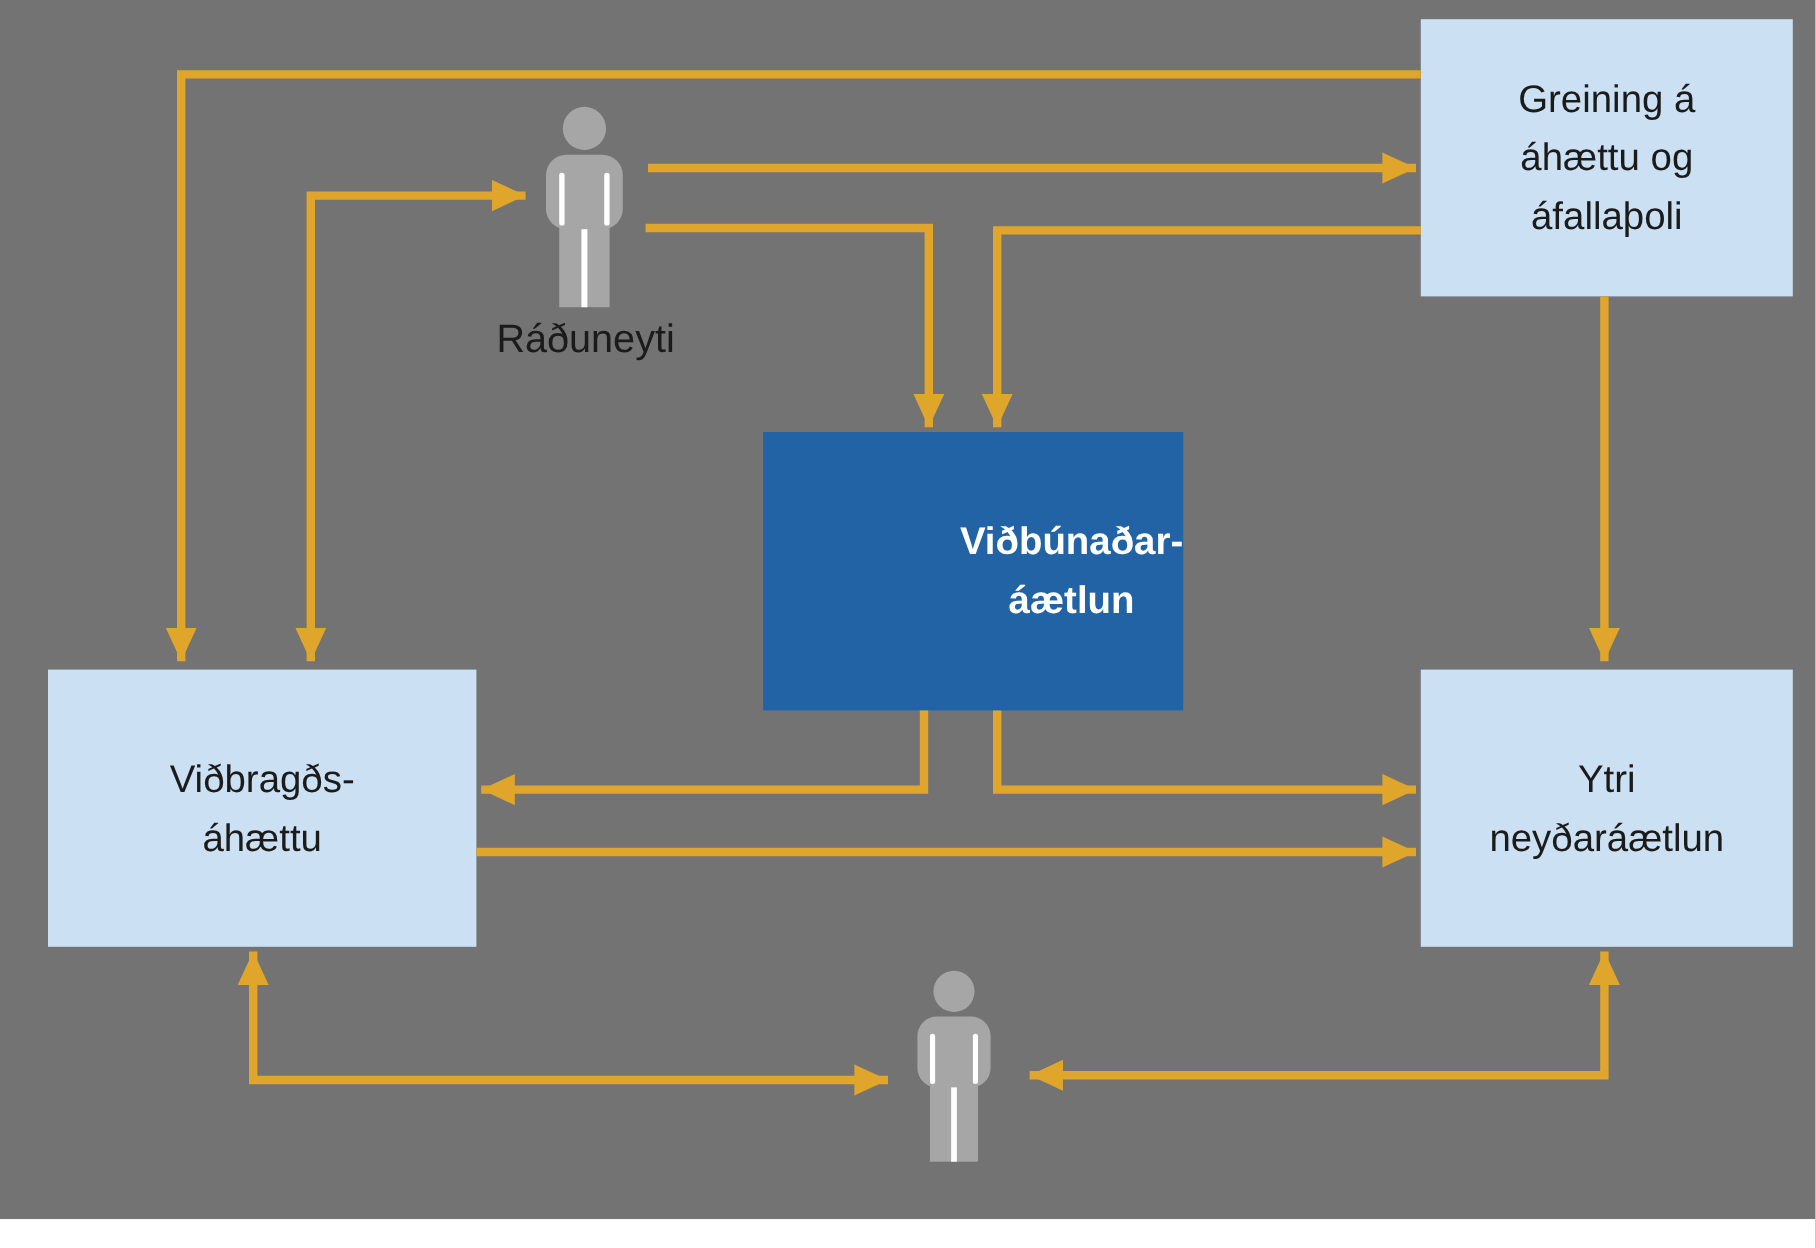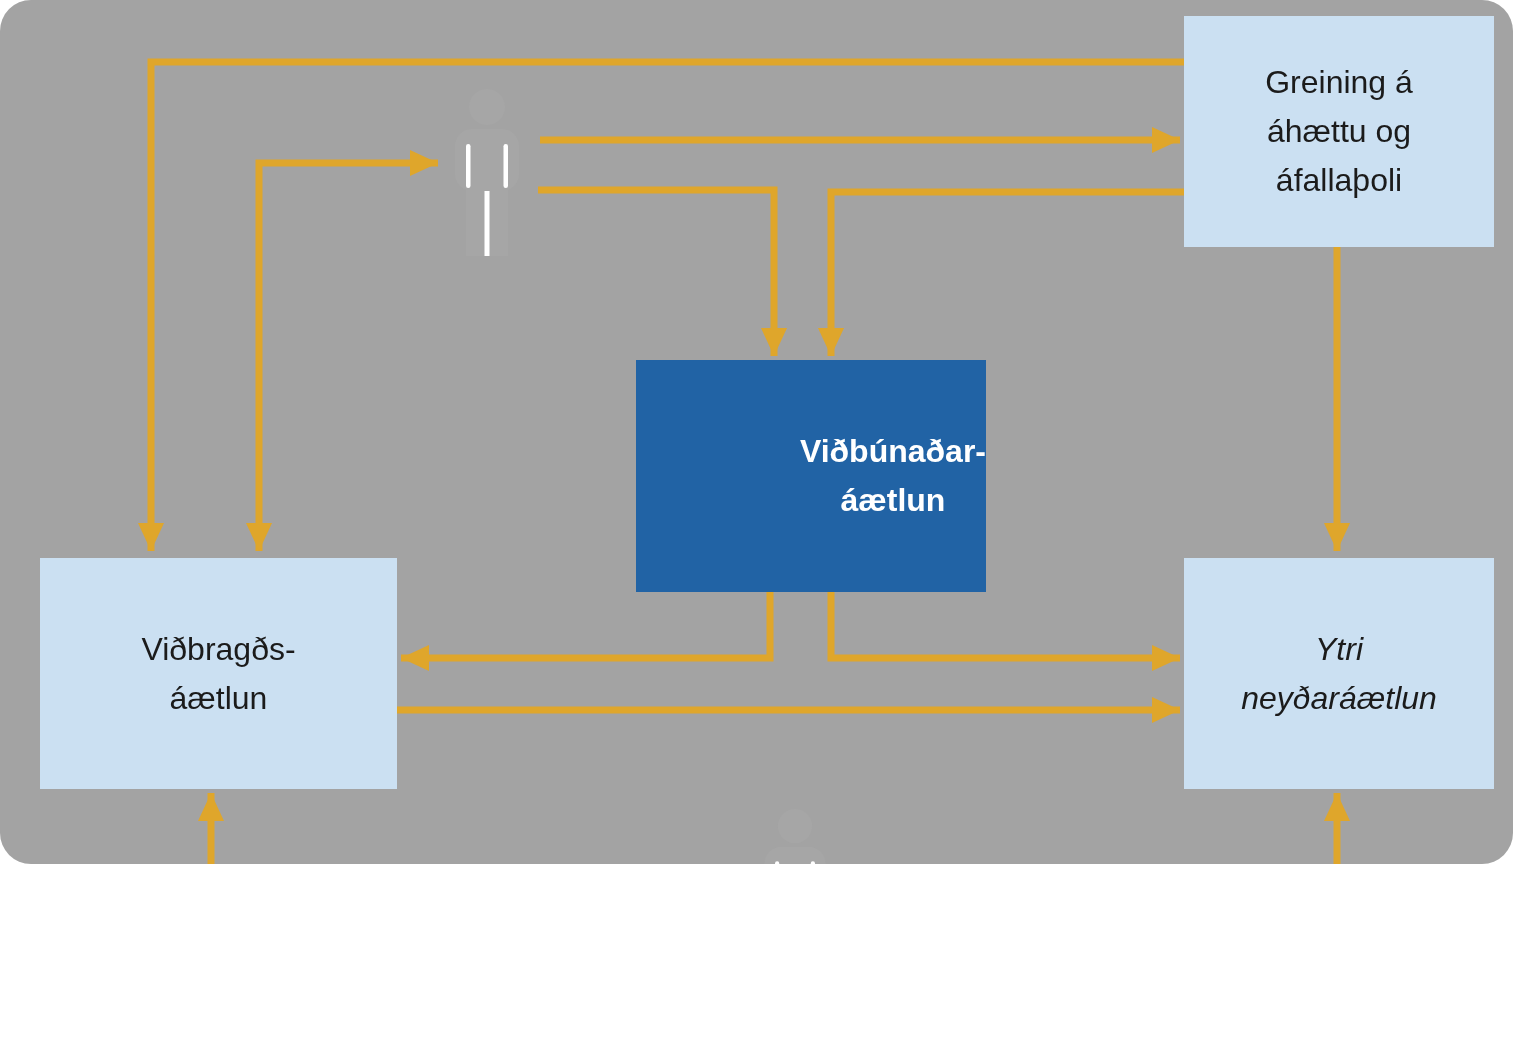--- a/index.html
+++ b/index.html
@@ -4,24 +4,23 @@
 <style>
   html, body {
     margin: 0;
     padding: 0;
     background: #ffffff;
     font-family: "Liberation Sans", "DejaVu Sans", sans-serif;
   }
   .stage {
     position: relative;
     width: 1513px;
-    height: 864px;
-    background: #a3a3a3;
+    height: 1016px;
+    background: #737373;
     overflow: hidden;
-    border-radius: 31px;
   }
   .stage svg.connector-layer {
     position: absolute;
     left: 0;
     top: 0;
     z-index: 2;
     pointer-events: none;
   }
   .box {
     position: absolute;
@@ -39,21 +38,21 @@
   }
   .box.light { background: #CBE0F2; }
   .box.dark  { background: #2163A5; justify-content: flex-end; }
   .box.dark .box-label {
     color: #ffffff;
     font-weight: bold;
   }
   #box-greining   { left: 1184px; top: 16px;  width: 310px; height: 231px; }
   #box-vidbunadar { left: 636px;  top: 360px; width: 350px; height: 232px; }
   #box-vidbragds  { left: 40px;   top: 558px; width: 357px; height: 231px; }
-  #box-ytri       { left: 1184px; top: 558px; width: 310px; height: 231px; font-style: italic; }
+  #box-ytri       { left: 1184px; top: 558px; width: 310px; height: 231px; }
   .actor-label {
     position: absolute;
     text-align: center;
     font-size: 33px;
     line-height: 40px;
     color: #1b1b1b;
     z-index: 1;
   }
   #label-raduneyti       { left: 372px; top: 262px; width: 232px; }
   #label-vidbragdsadilar { left: 645px; top: 975px; width: 310px; }
@@ -102,23 +101,24 @@
 áfallaþoli</span>
   </div>
 
   <div class="box dark" id="box-vidbunadar">
     <span class="box-label">Viðbúnaðar-
 áætlun</span>
   </div>
 
   <div class="box light" id="box-vidbragds">
     <span class="box-label">Viðbragðs-
-áætlun</span>
+áhættu</span>
   </div>
 
   <div class="box light" id="box-ytri">
     <span class="box-label">Ytri
 neyðaráætlun</span>
   </div>
 
+  <div class="actor-label" id="label-raduneyti">Ráðuneyti</div>
 
 
 </div>
 
 </body></html>

